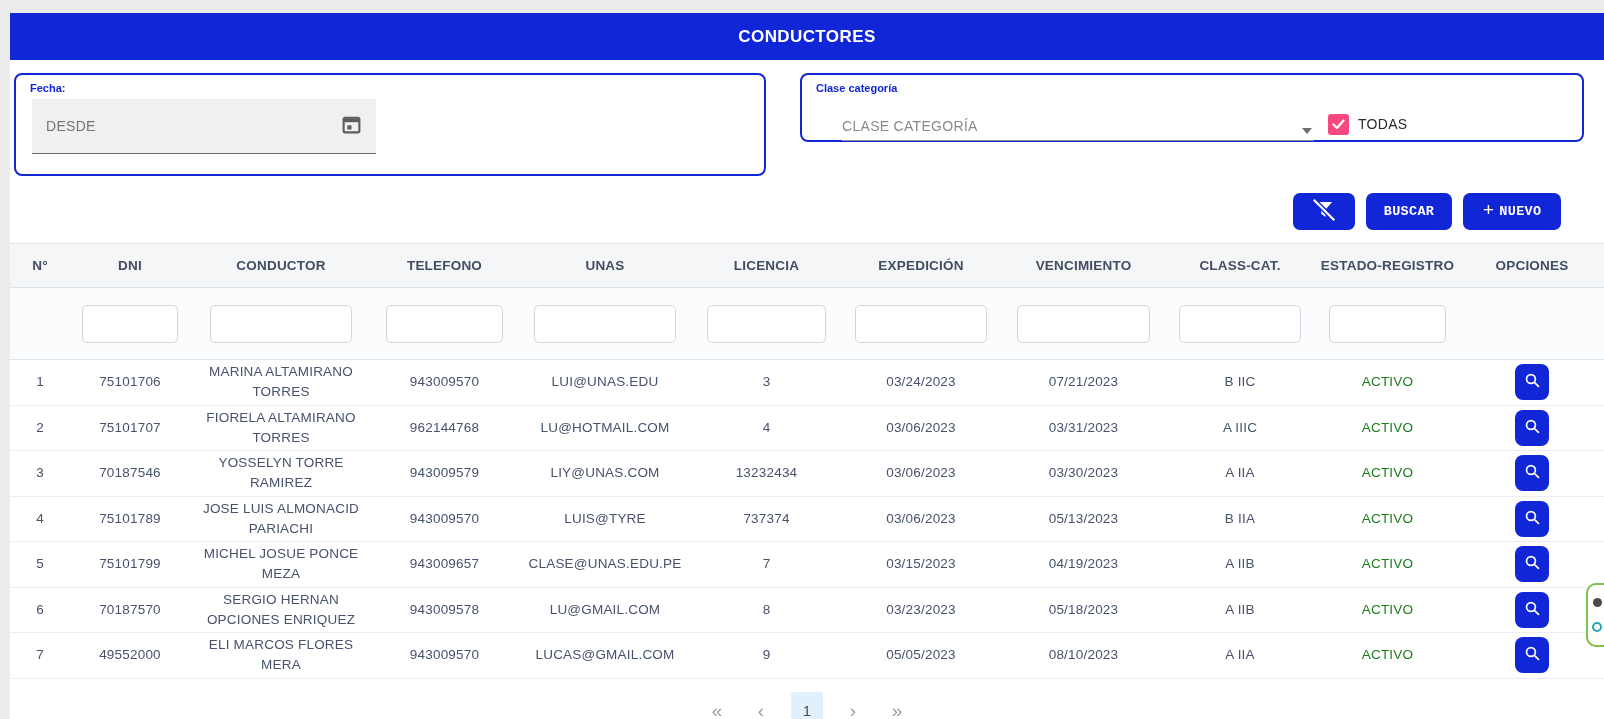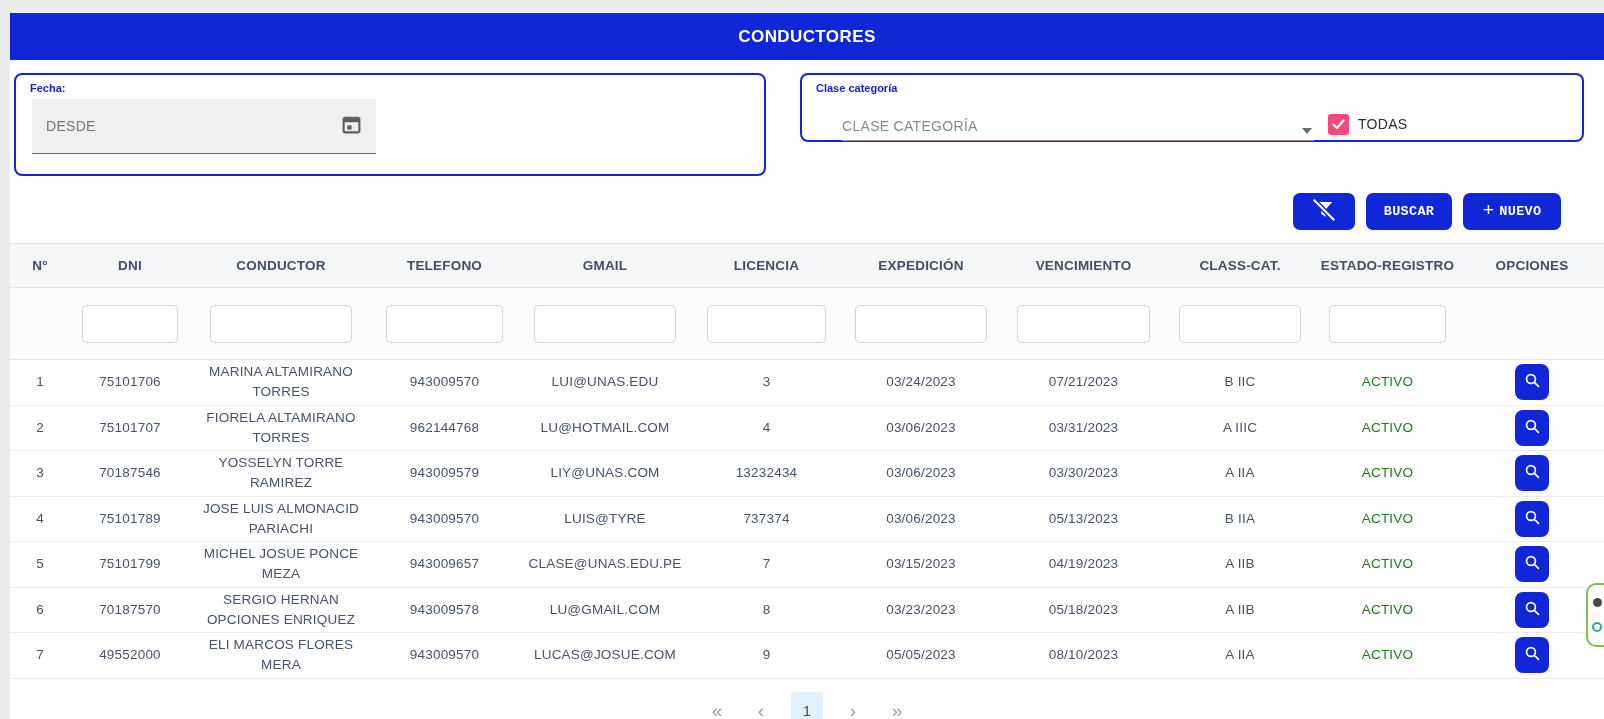--- a/index.html
+++ b/index.html
@@ -158,21 +158,21 @@
         <col style="width:150px">
           <col style="width:145px">
           <col style="width:144px">
       </colgroup>
       <thead>
         <tr class="head" id="header-row">
             <th>N°</th>
             <th>DNI</th>
             <th>CONDUCTOR</th>
             <th>TELEFONO</th>
-            <th>GMAIL</th>
+            <th>UNAS</th>
             <th>LICENCIA</th>
             <th>EXPEDICIÓN</th>
             <th>VENCIMIENTO</th>
             <th>CLASS-CAT.</th>
             <th>ESTADO-REGISTRO</th>
             <th>OPCIONES</th>
           </tr>
         <tr class="filter" id="filter-row">
             <td></td>
             <td><input type="text" style=""></td>
@@ -294,21 +294,21 @@
                     <circle cx="8.2" cy="8.2" r="5.2" fill="none" stroke="#fff" stroke-width="2"></circle>
                     <line x1="12.2" y1="12.2" x2="17" y2="17" stroke="#fff" stroke-width="2" stroke-linecap="round"></line>
                   </svg></span>
               </button></td>
           </tr>
           <tr>
             <td>7</td>
             <td>49552000</td>
             <td>ELI MARCOS FLORES MERA</td>
             <td>943009570</td>
-            <td>LUCAS@JOSUE.COM</td>
+            <td>LUCAS@GMAIL.COM</td>
             <td>9</td>
             <td>05/05/2023</td>
             <td>08/10/2023</td>
             <td>A IIA</td>
             <td class="estado">ACTIVO</td>
             <td><button class="lupa-btn">
                 <span><svg width="17" height="17" viewBox="0 0 20 20">
                     <circle cx="8.2" cy="8.2" r="5.2" fill="none" stroke="#fff" stroke-width="2"></circle>
                     <line x1="12.2" y1="12.2" x2="17" y2="17" stroke="#fff" stroke-width="2" stroke-linecap="round"></line>
                   </svg></span>

